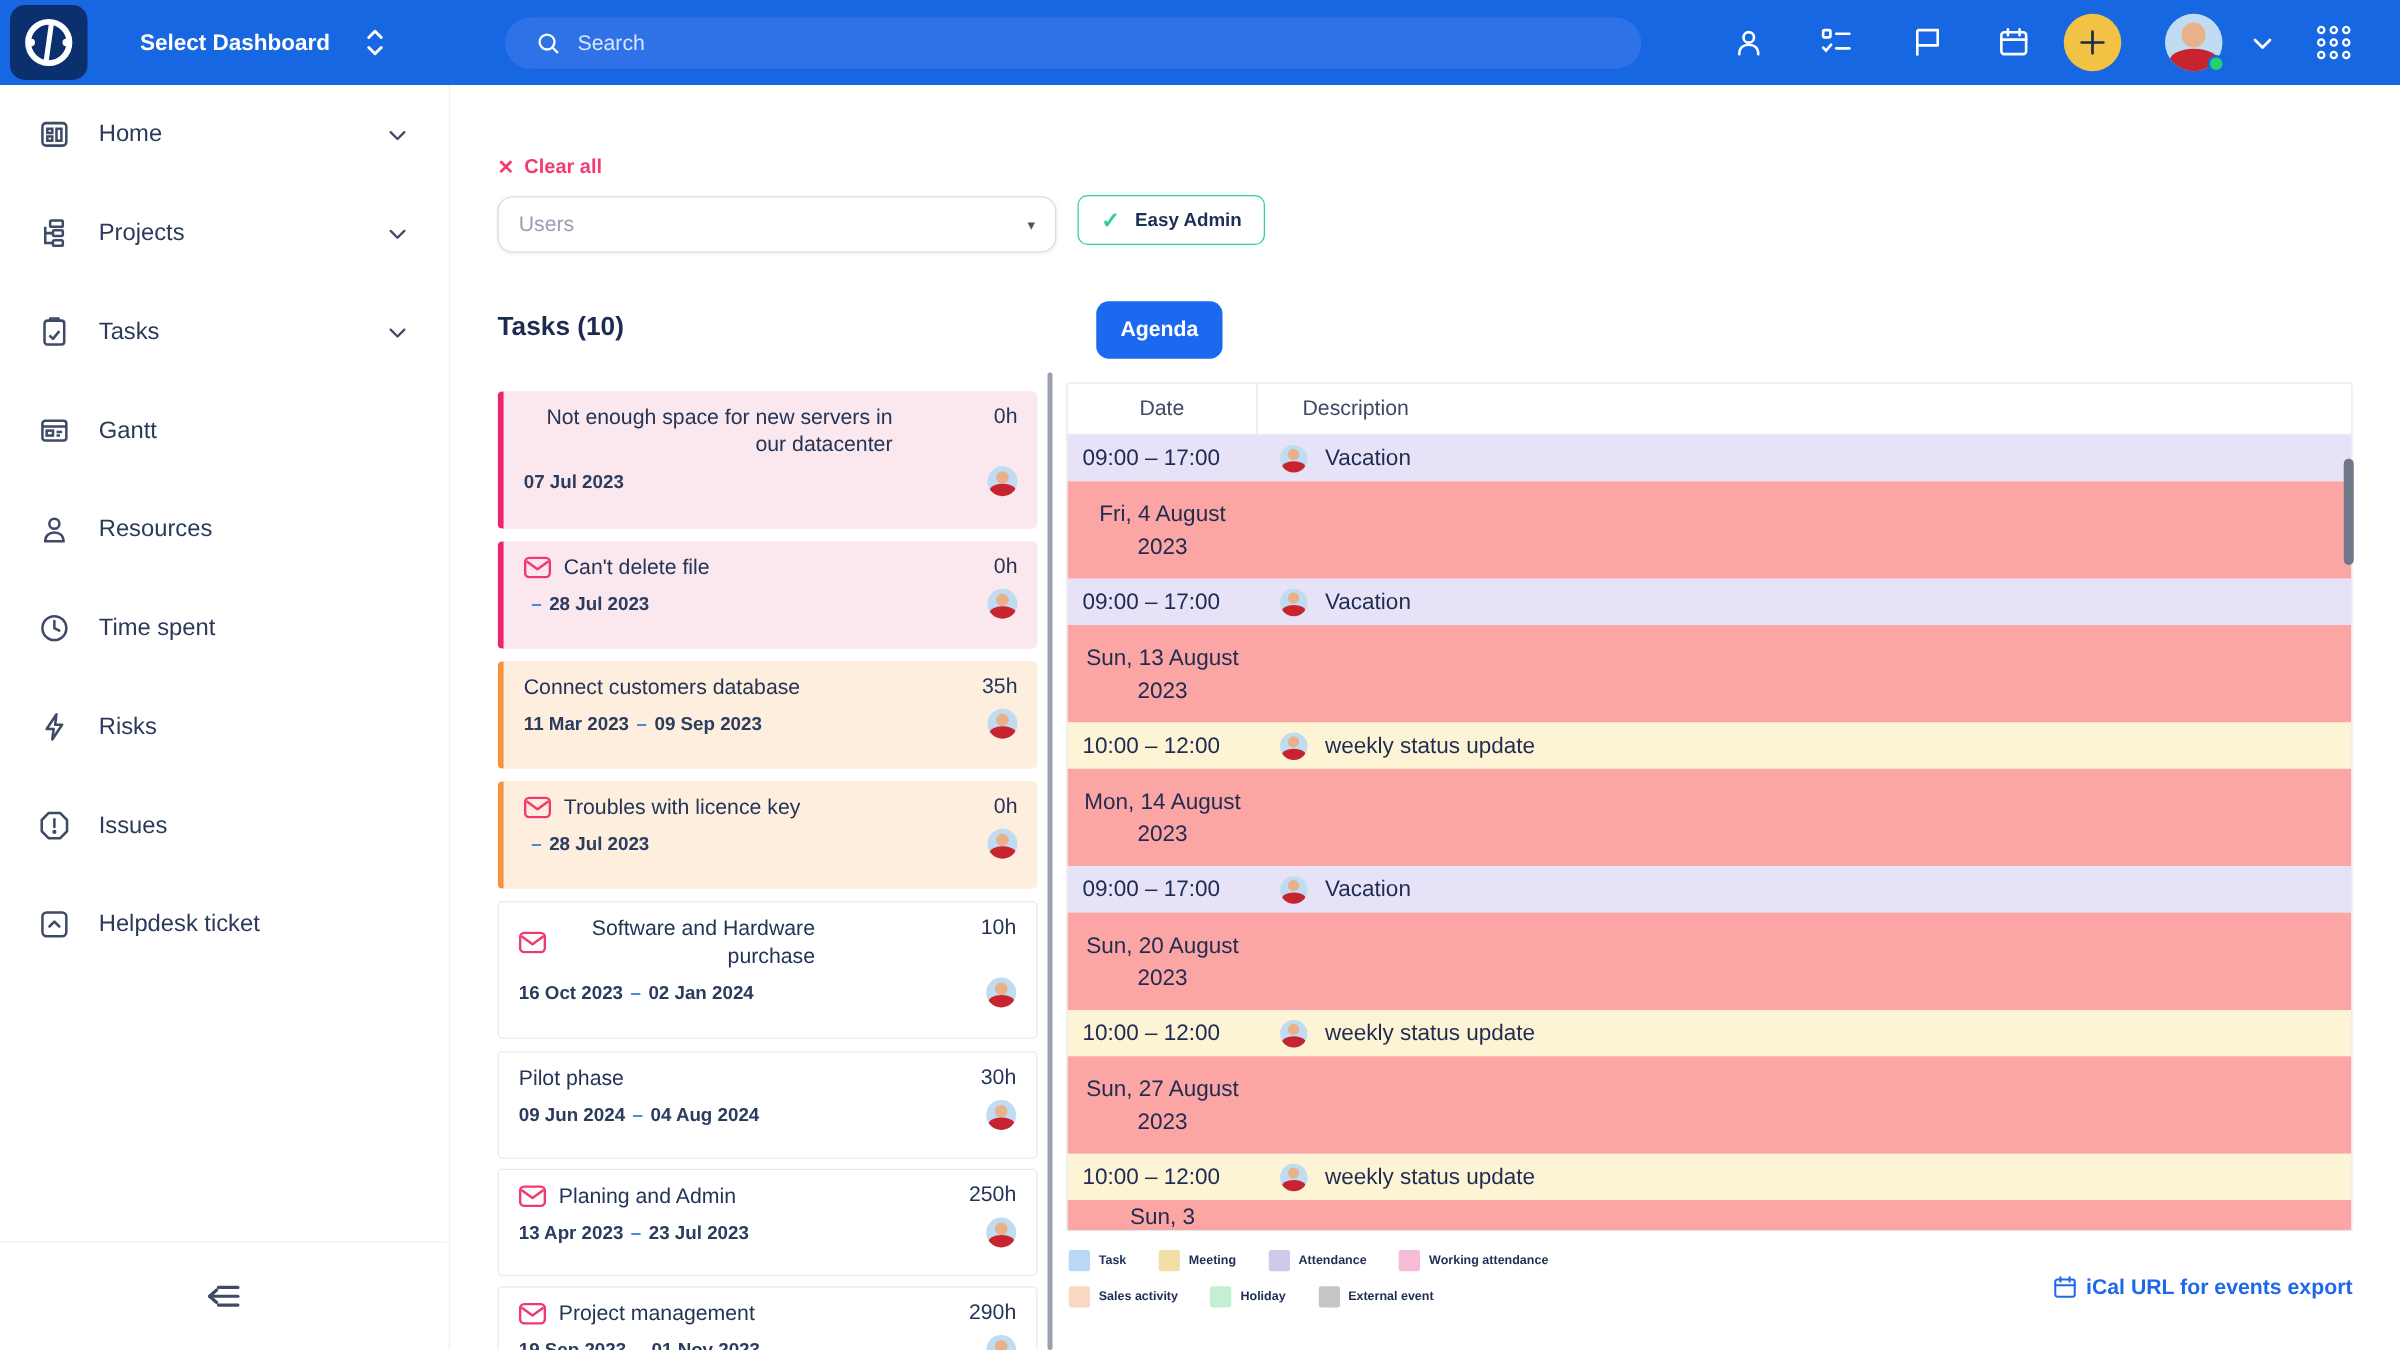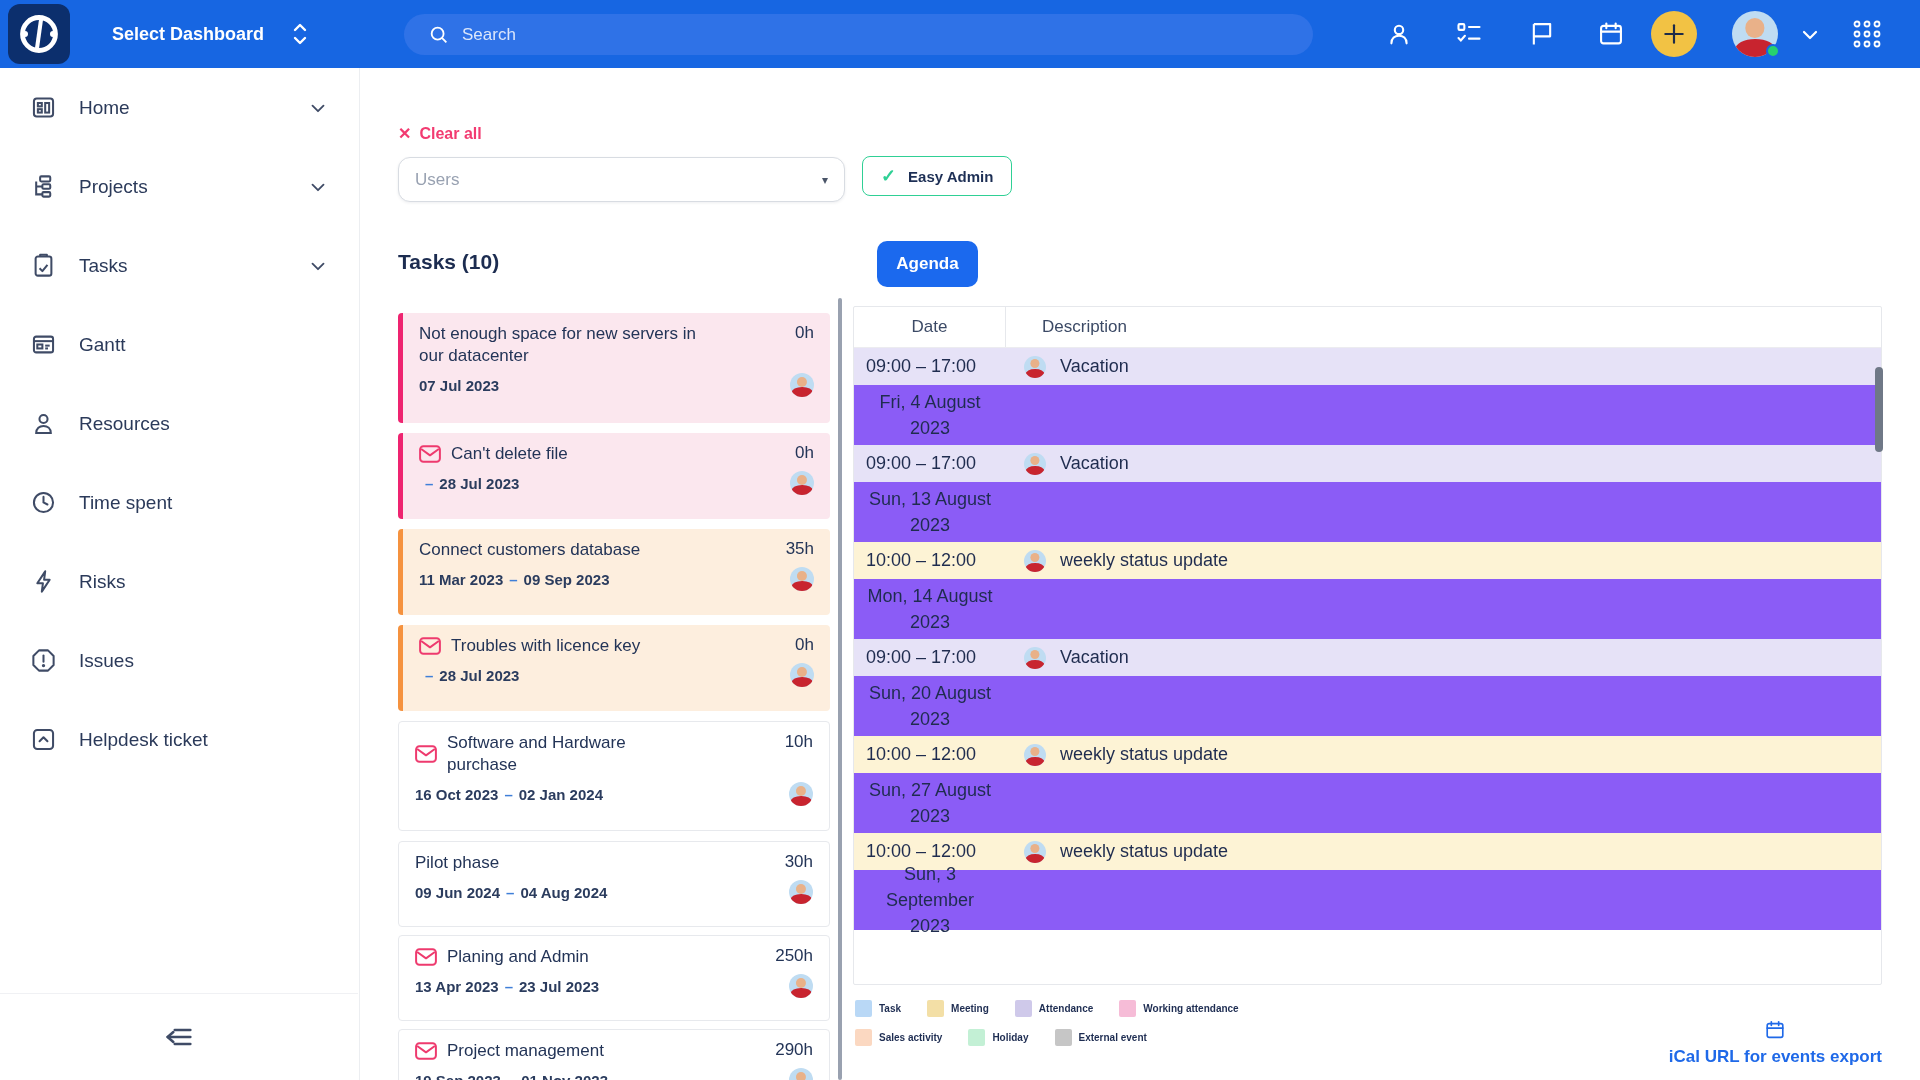--- a/index.html
+++ b/index.html
@@ -51,21 +51,21 @@
   .users-select .ph { color:#98a1b1; font-size:17px; }
   .users-select .caret { margin-left:auto; color:#4a5568; font-size:12px; }
   .easy-admin { position:absolute; left:862px; top:156px; height:40px; border:1.5px solid #2fd095;
     border-radius:8px; background:#fff; display:flex; align-items:center; gap:12px; padding:0 18px; cursor:pointer; }
   .easy-admin .chk { color:#2fd095; font-size:18px; font-weight:bold; }
   .easy-admin .lbl { color:#1d2f55; font-size:15px; font-weight:600; }
 
   
   .tasks-title { position:absolute; left:398px; top:250px; font-size:21px; font-weight:bold; color:#1c2c50; }
   .tasks-scrollbar { position:absolute; left:838px; top:298px; width:4px; height:782px; background:#99a1b0; border-radius:2px; }
-  .card { position:absolute; left:398px; width:432px; border-radius:4px; padding:10px 16px; cursor:pointer; }
+  .card { position:absolute; left:398px; width:432px; border-radius:4px; padding:10px 16px; cursor:pointer;text-align:right; }
   .v-pink  { background:#fbe7ee; border-left:5px solid #ee2470; }
   .v-peach { background:#fdeede; border-left:5px solid #f5923f; }
   .v-plain { background:#fff; border:1px solid #e7e9ed; }
   .card-top { display:flex; align-items:flex-start; }
   .card-title { display:flex; align-items:center; gap:10px; font-size:17px; line-height:22px; color:#233457; font-weight:500; }
   .card-hours { margin-left:auto; font-size:17px; color:#233457; font-weight:500; }
   .card-bottom { display:flex; align-items:center; margin-top:6px; }
   .card-date { font-size:15px; font-weight:bold; color:#2b3c5e; }
   .dash { color:#3f7fd8; font-weight:bold; margin:0 6px; font-size:15px; }
   .card-av { margin-left:auto; width:24px; height:24px; }
@@ -80,32 +80,32 @@
   .ag-head { display:flex; height:41px; border-bottom:1px solid #ececf0; }
   .th-date { width:152px; text-align:center; line-height:40px; font-size:17px; color:#3c4a66;
     border-right:1px solid #e6e8ec; }
   .th-desc { padding-left:36px; line-height:40px; font-size:17px; color:#3c4a66; }
   .ag-row { display:flex; align-items:center; height:37px; cursor:pointer; }
   .bg-attendance { background:#e6e2f7; }
   .bg-meeting { background:#fdf3d5; }
   .cell-time { width:152px; padding-left:12px; font-size:18px; color:#1f2c4f; }
   .row-av { width:22px; height:22px; margin-left:18px; flex:0 0 auto; }
   .cell-desc { margin-left:14px; font-size:18px; color:#1f2c4f; }
-  .ag-daterow { display:flex; align-items:center; height:60px; background:#8b5cf6; }
+  .ag-daterow { display:flex; align-items:center; height:78px; background:#fca5a5; }
   .date-label { width:152px; padding:0 10px; text-align:center; font-size:18px; line-height:26px; color:#1f2c4f; }
   .agenda-thumb { position:absolute; left:1875px; top:367px; width:8px; height:85px; background:#6f7887; border-radius:4px; cursor:pointer; }
 
   
   .legend { position:absolute; left:855px; top:1000px; display:flex; flex-direction:column; gap:12px; }
   .legend-row { display:flex; gap:26px; }
   .legend-item { display:flex; align-items:center; gap:7px; }
   .swatch { width:17px; height:17px; border-radius:2px; }
   .legend-item .lbl { font-size:10px; font-weight:bold; color:#1e2d52; }
   .ical-link { position:absolute; right:38px; top:1019px; display:flex; align-items:center; gap:6px;
-    color:#1f69e8; font-size:17px; font-weight:600; cursor:pointer;flex-direction:column; }
+    color:#1f69e8; font-size:17px; font-weight:600; cursor:pointer; }
 </style>
 </head>
 <body>
 
 <div class="page">
 
   <div class="topbar">
     <div class="logo-wrap">
       <svg width="44" height="44" viewBox="0 0 24 24">
         <circle cx="12" cy="12" r="9" fill="#0c2f6d" stroke="#fff" stroke-width="2.6"></circle>

